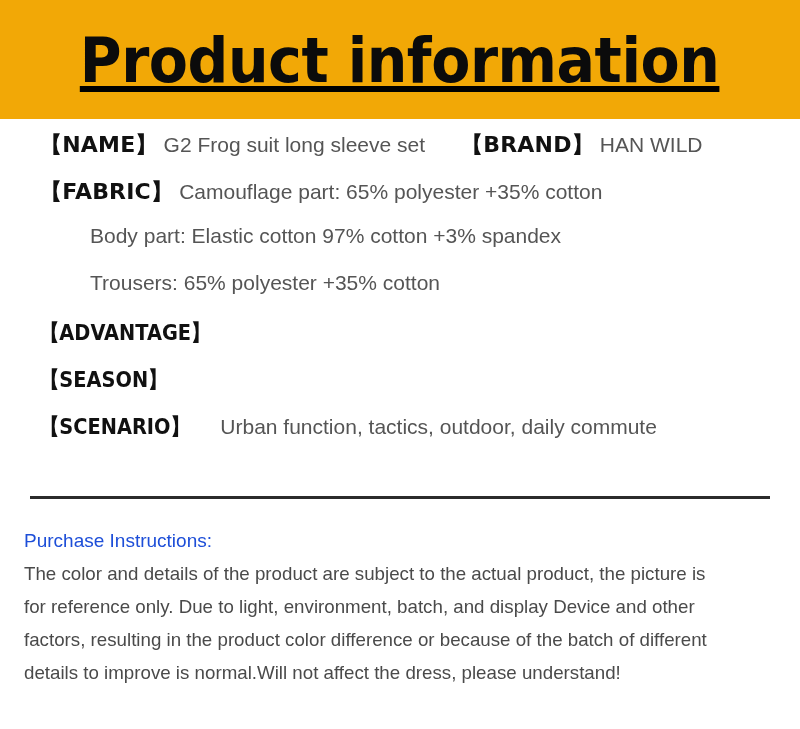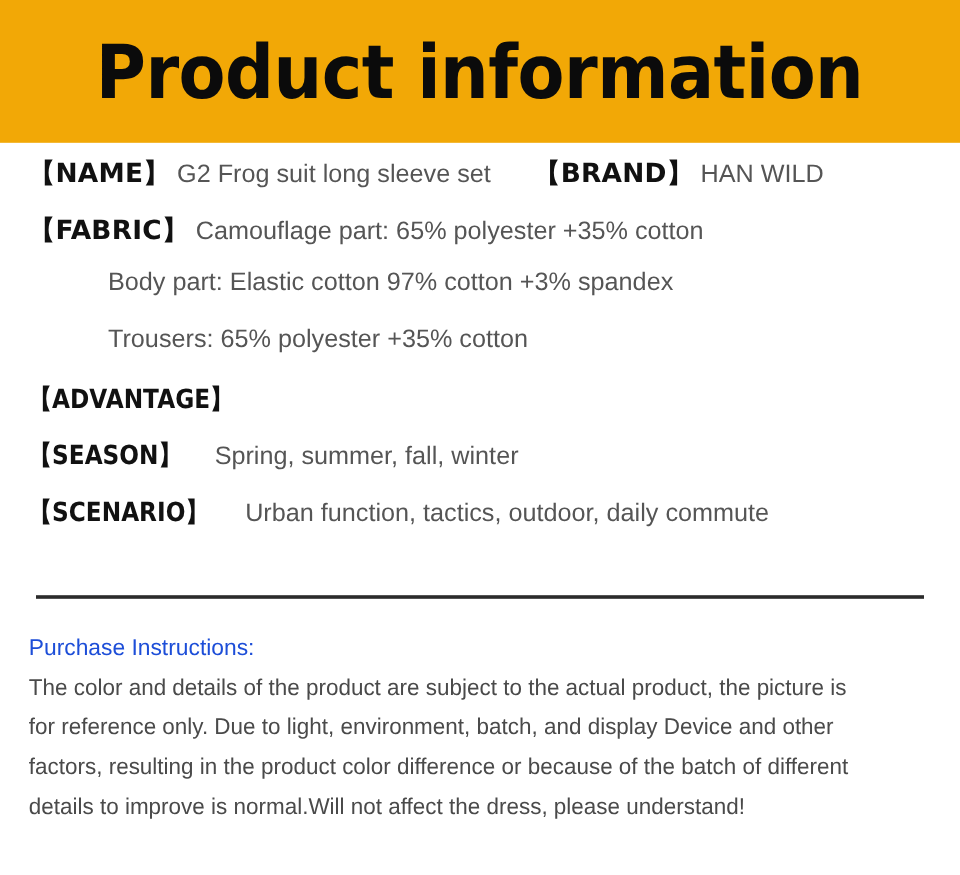--- a/index.html
+++ b/index.html
@@ -25,20 +25,21 @@
   .header-banner {
     position: absolute;
     left: 0;
     top: 0;
     width: 800px;
     height: 119px;
     background: #f2a806;
     display: flex;
     align-items: center;
     justify-content: center;
+    text-decoration: underline;
   }
   .header-title {
     font-family: "DejaVu Sans", sans-serif;
     font-weight: 700;
     font-size: 62px;
     line-height: 1;
     color: #0b0b0b;
     letter-spacing: -0.5px;
     transform: scaleX(0.92);
     transform-origin: center;
@@ -50,21 +51,21 @@
   .spec-list {
     position: absolute;
     left: 0;
     top: 130px;
     width: 800px;
   }
   .spec-row {
     display: flex;
     align-items: baseline;
     height: 47px;
-    padding-left: 24px;
+    padding-left: 40px;
     box-sizing: border-box;
   }
   .spec-label {
     font-family: "DejaVu Sans", sans-serif;
     font-weight: 700;
     font-size: 22px;
     color: #111111;
     white-space: nowrap;
     letter-spacing: 0.2px;
   }
@@ -160,21 +161,20 @@
     <div class="spec-row continuation">
       <span class="spec-value">Trousers: 65% polyester +35% cotton</span>
     </div>
 
     <div class="spec-row">
       <span class="spec-label tight">【ADVANTAGE】</span>
     </div>
 
     <div class="spec-row">
       <span class="spec-label tight">【SEASON】</span>
-      <span class="spec-value gap-lg">Spring, summer, fall, winter</span>
     </div>
 
     <div class="spec-row">
       <span class="spec-label tight">【SCENARIO】</span>
       <span class="spec-value gap-lg">Urban function, tactics, outdoor, daily commute</span>
     </div>
 
   </div>
 
   <div class="divider"></div>

